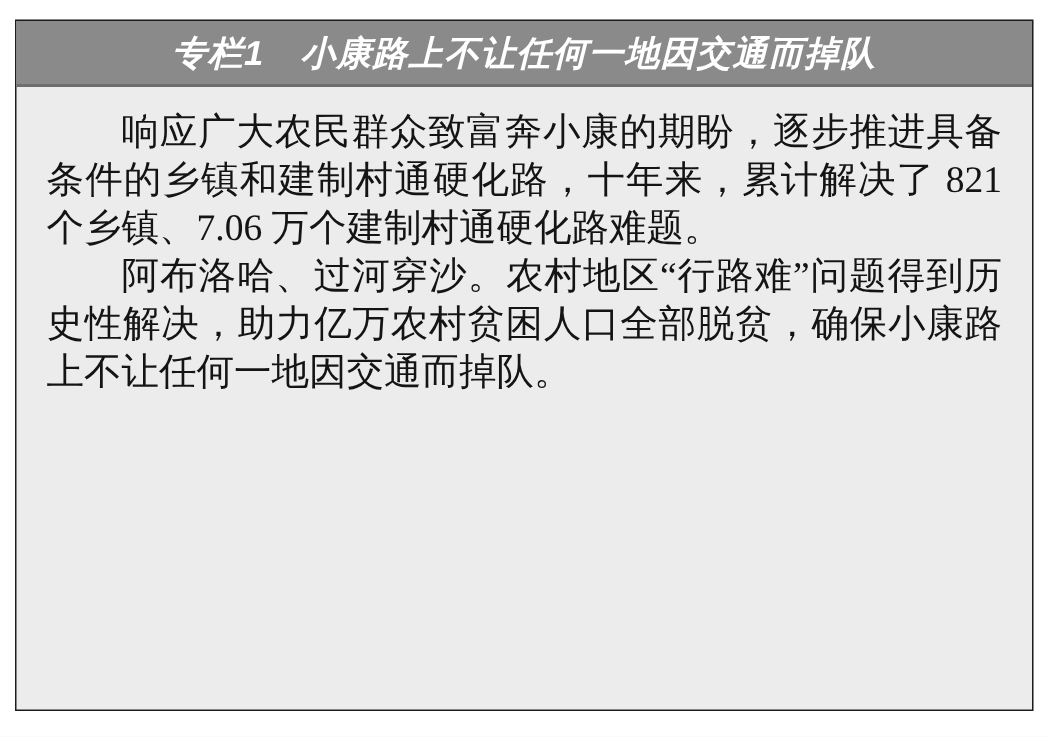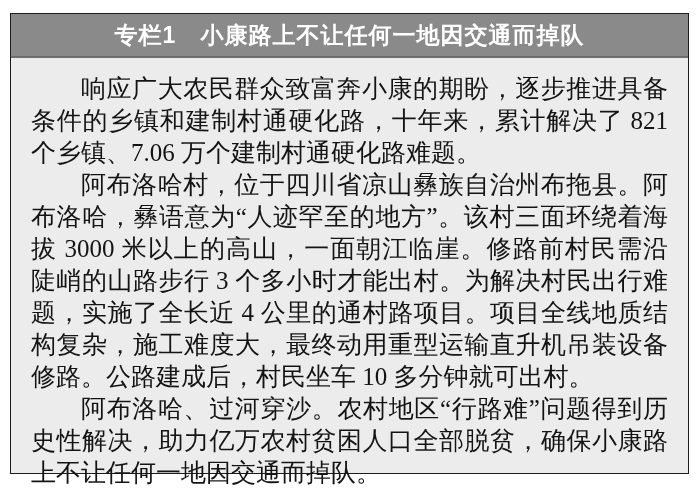--- a/index.html
+++ b/index.html
@@ -28,20 +28,21 @@
     border: 1.5px solid var(--border);
     background: var(--body-bg);
   }
   .panel-header {
     height: 44px;
     background: var(--header-bg);
     border-bottom: 2px solid var(--header-underline);
     display: flex;
     align-items: center;
     justify-content: center;
+    font-style: italic;
   }
   .panel-title {
     color: var(--header-text);
     font-family: "Liberation Sans", "DejaVu Sans", sans-serif;
     font-weight: bold;
     font-size: 23px;
     letter-spacing: 1px;
     white-space: nowrap;
   }
   .panel-body {
@@ -57,16 +58,15 @@
 </style>
 </head>
 <body>
 
 <div class="panel">
   <div class="panel-header">
     <span class="panel-title">专栏1　小康路上不让任何一地因交通而掉队</span>
   </div>
   <div class="panel-body">
     <p>响应广大农民群众致富奔小康的期盼，逐步推进具备条件的乡镇和建制村通硬化路，十年来，累计解决了 821 个乡镇、7.06 万个建制村通硬化路难题。</p>
-    <p>阿布洛哈村，位于四川省凉山彝族自治州布拖县。阿布洛哈，彝语意为“人迹罕至的地方”。该村三面环绕着海拔 3000 米以上的高山，一面朝江临崖。修路前村民需沿陡峭的山路步行 3 个多小时才能出村。为解决村民出行难题，实施了全长近 4 公里的通村路项目。项目全线地质结构复杂，施工难度大，最终动用重型运输直升机吊装设备修路。公路建成后，村民坐车 10 多分钟就可出村。</p>
     <p>阿布洛哈、过河穿沙。农村地区“行路难”问题得到历史性解决，助力亿万农村贫困人口全部脱贫，确保小康路上不让任何一地因交通而掉队。</p>
   </div>
 </div>
 
 </body></html>

